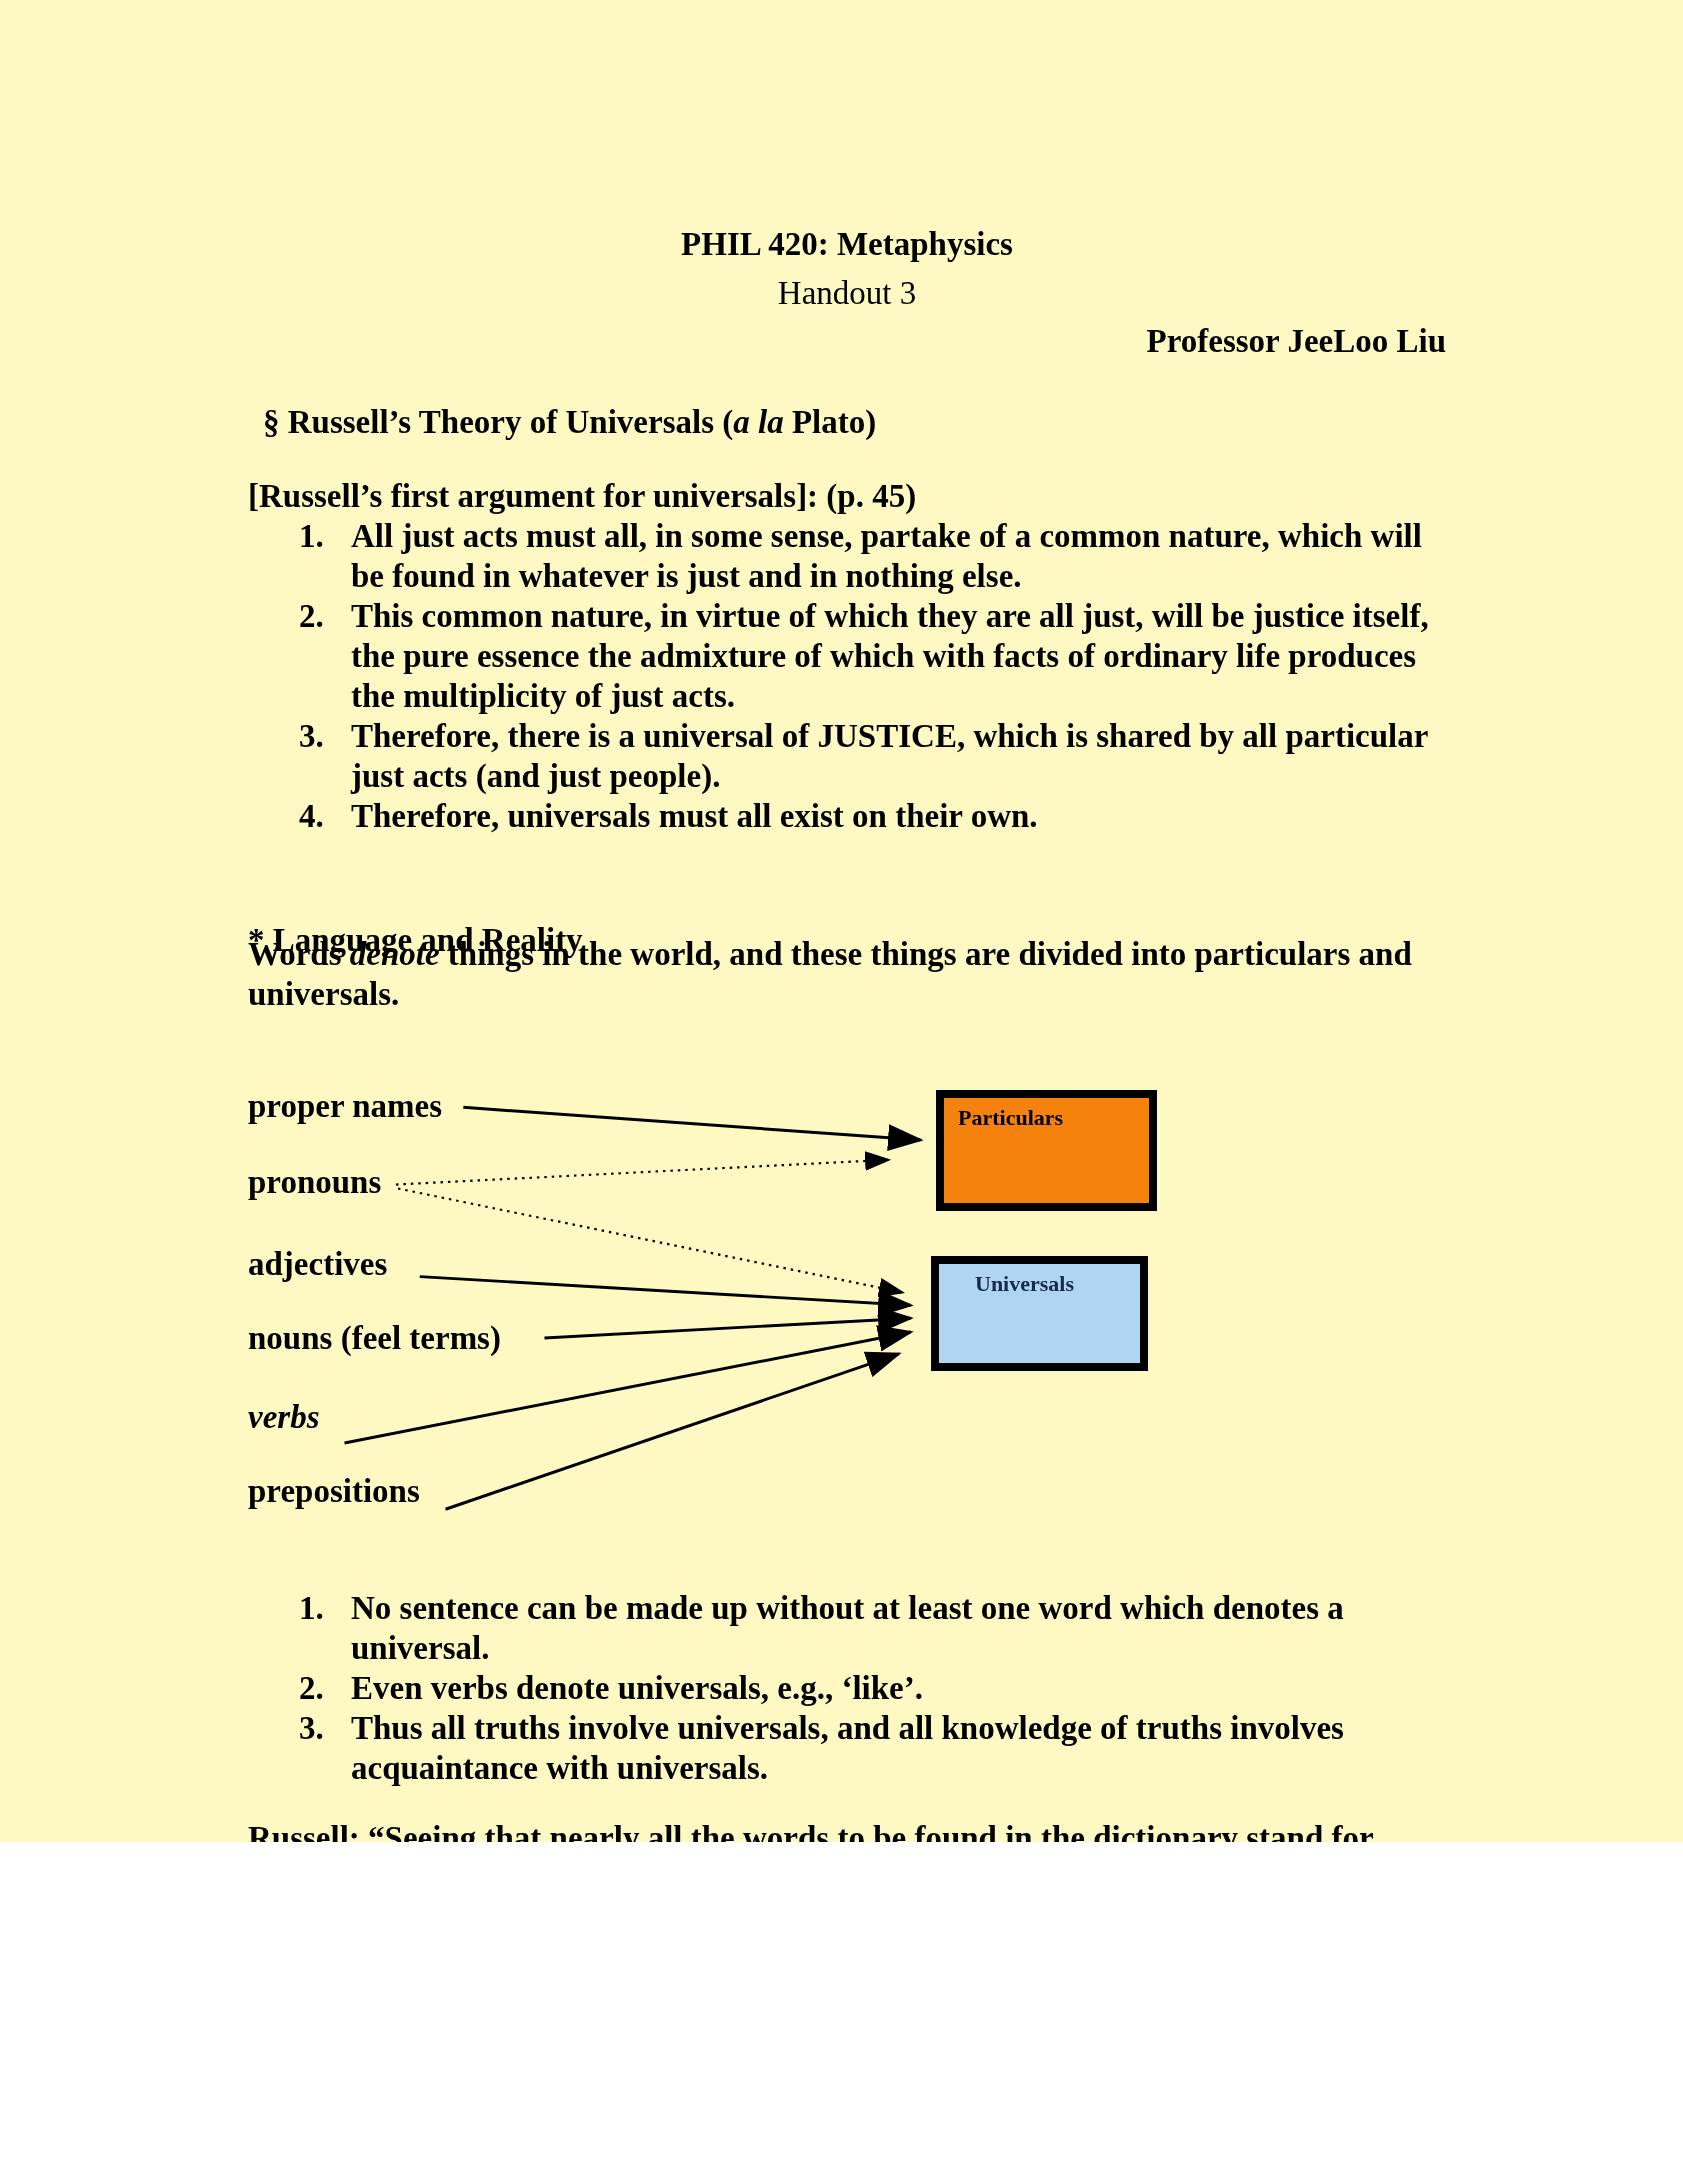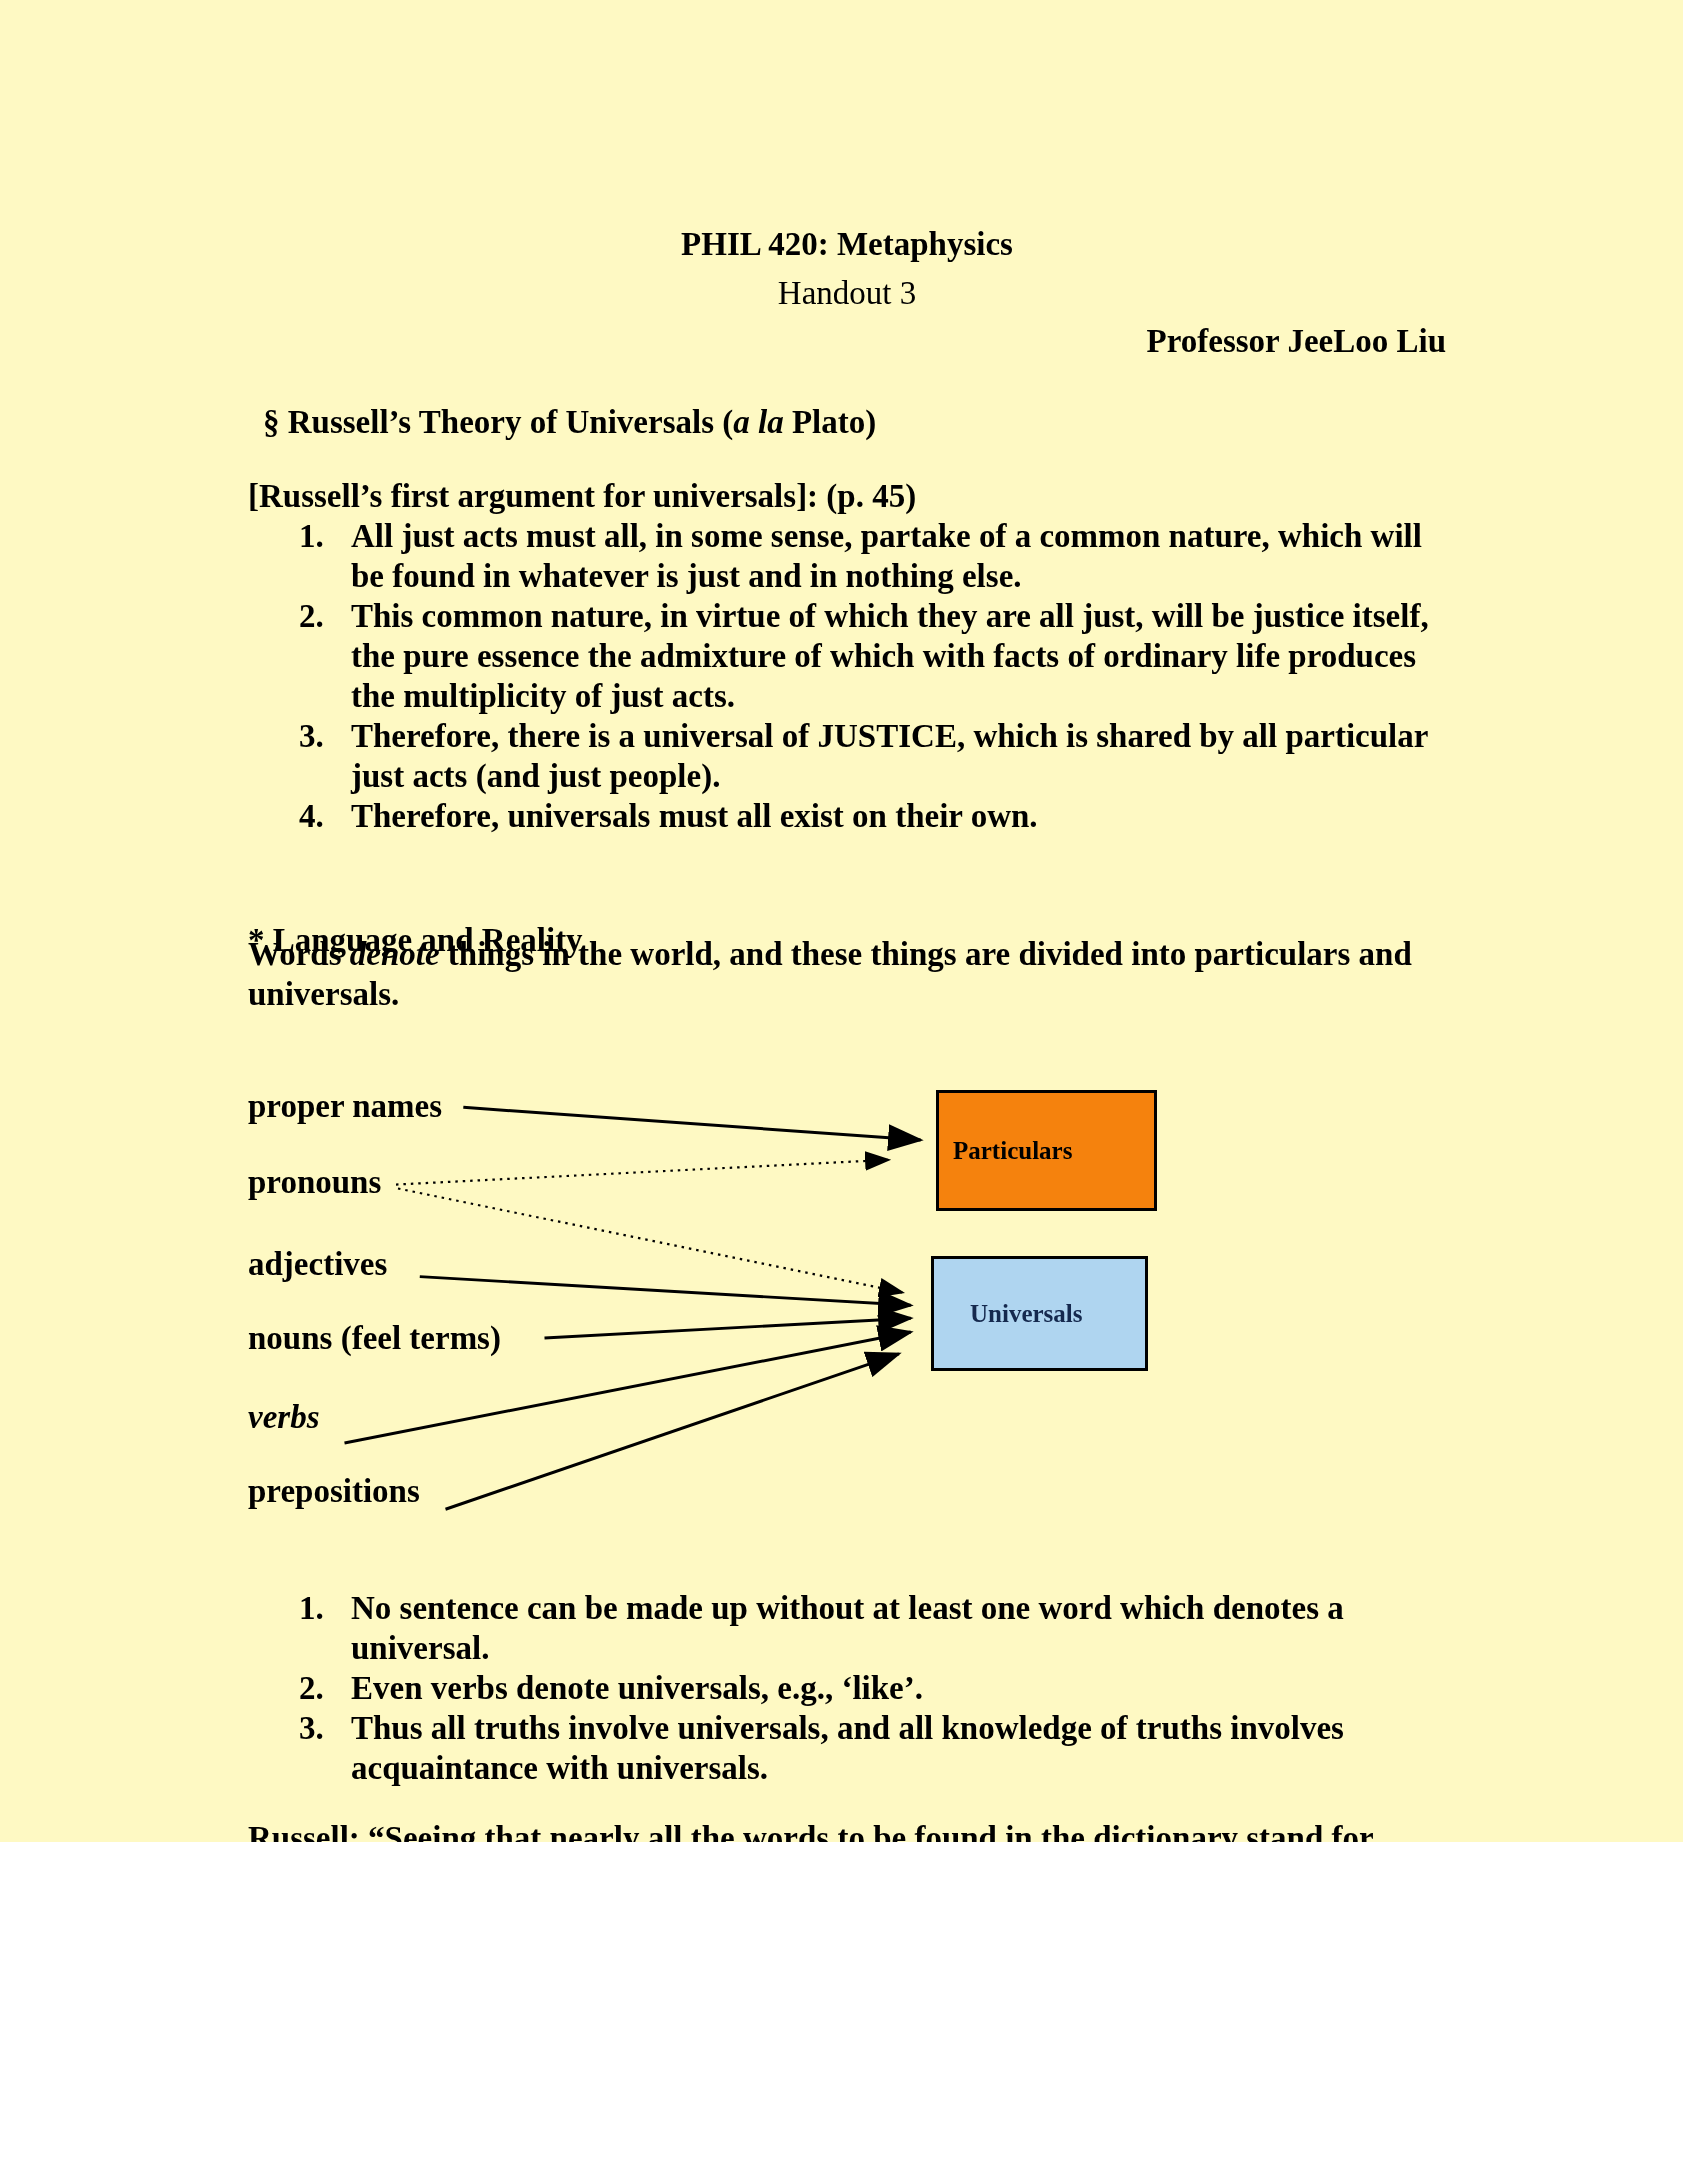--- a/index.html
+++ b/index.html
@@ -40,23 +40,23 @@
   .dlabel{position:absolute;left:248px;white-space:nowrap;}
   .dl0{top:46px;}
   .dl1{top:122px;}
   .dl2{top:204px;}
   .dl3{top:278px;}
   .dl4{top:357px;font-style:italic;}
   .dl5{top:431px;}
 
   .dbox{
     position:absolute;
-    border:3px solid #4d7c0f;
-    display:flex;align-items:center;
-    font-size:25px;
+    border:8px solid #4d7c0f;
+    display:flex;
+    font-size:22px;
     box-sizing:border-box;
   }
   .box-particulars{left:936px;top:50px;width:221px;height:121px;padding-left:14px;}
   .box-universals{left:931px;top:216px;width:217px;height:115px;padding-left:36px;}
 </style>
 </head>
 <body>
 
 <div class="page">
 

